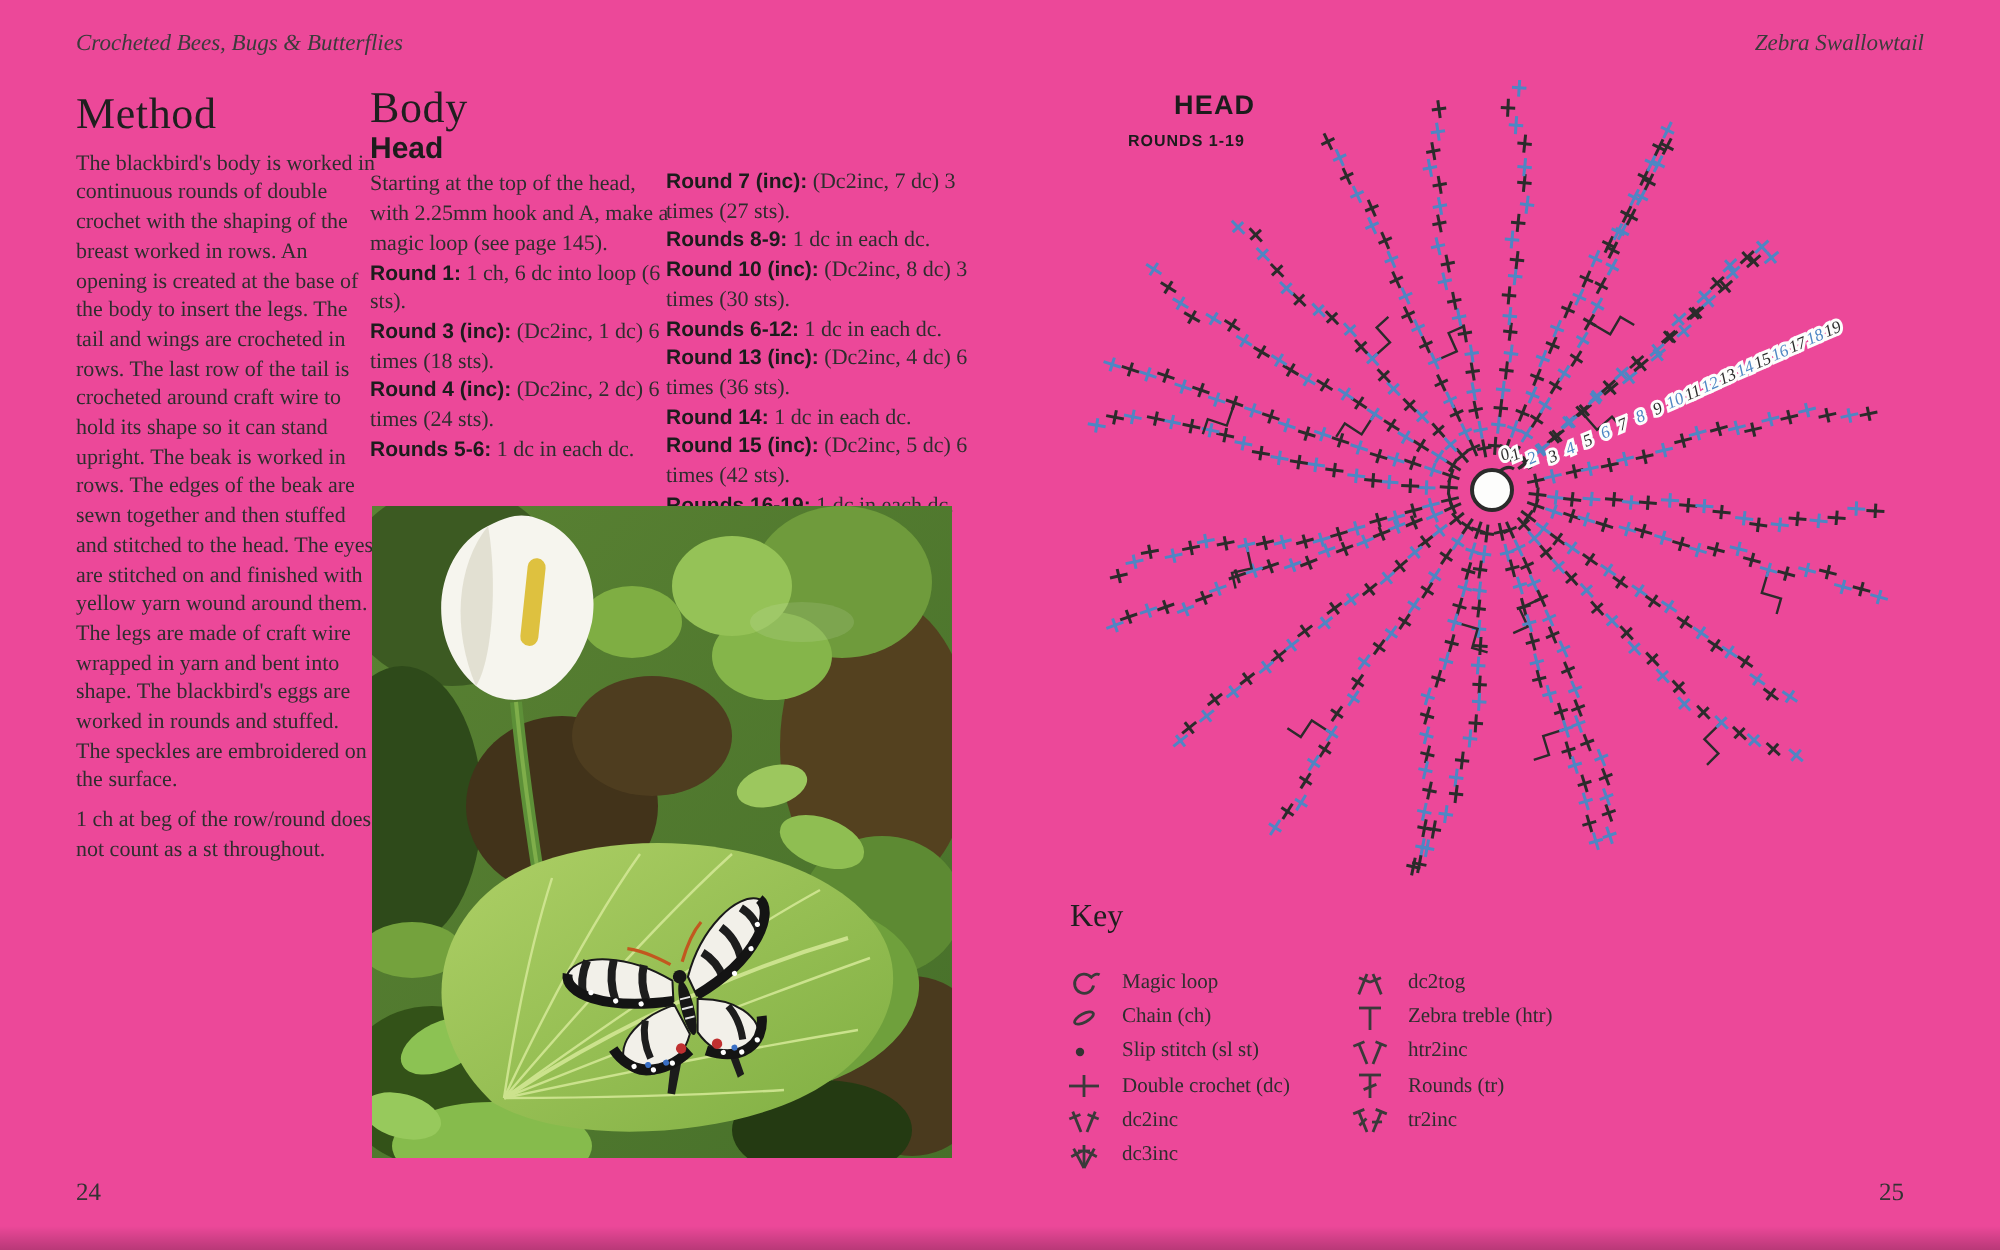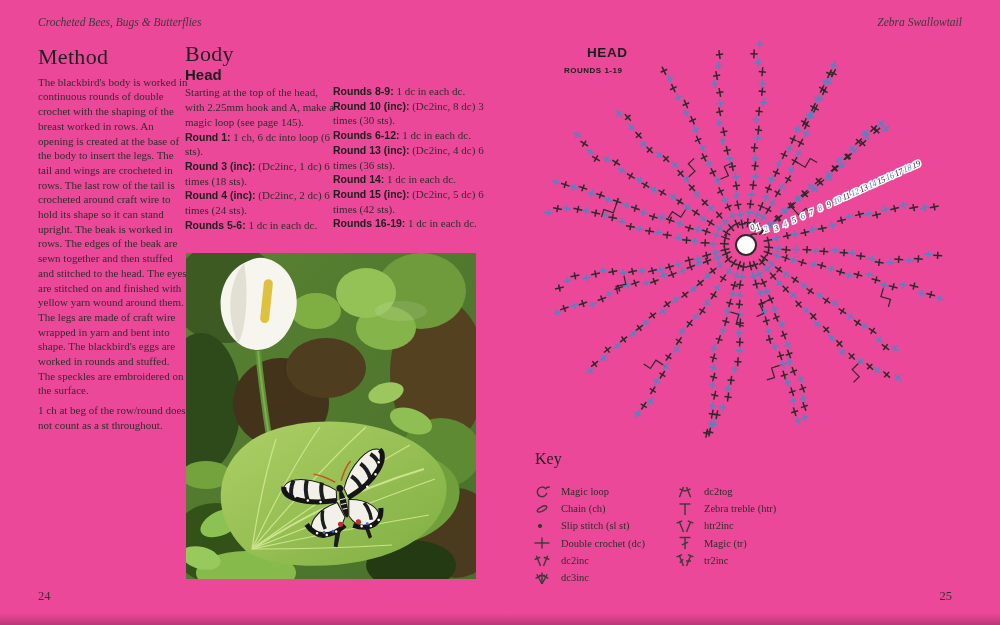--- a/index.html
+++ b/index.html
@@ -52,20 +52,21 @@
     <div id="rounds1">
         <p class="round"><b>Round 1:</b> <span>1 ch, 6 dc into loop (6 sts).</span></p>
         <p class="round"><b>Round 3 (inc):</b> <span>(Dc2inc, 1 dc) 6 times (18 sts).</span></p>
         <p class="round"><b>Round 4 (inc):</b> <span>(Dc2inc, 2 dc) 6 times (24 sts).</span></p>
         <p class="round"><b>Rounds 5-6:</b> <span>1 dc in each dc.</span></p>
       </div>
   </div>
 
   <div class="col" style="left:333px;top:84px;width:152px">
     <div id="rounds2">
+        <p class="round"><b>Round 7 (inc):</b> <span>(Dc2inc, 7 dc) 3 times (27 sts).</span></p>
         <p class="round"><b>Rounds 8-9:</b> <span>1 dc in each dc.</span></p>
         <p class="round"><b>Round 10 (inc):</b> <span>(Dc2inc, 8 dc) 3 times (30 sts).</span></p>
         <p class="round"><b>Rounds 6-12:</b> <span>1 dc in each dc.</span></p>
         <p class="round"><b>Round 13 (inc):</b> <span>(Dc2inc, 4 dc) 6 times (36 sts).</span></p>
         <p class="round"><b>Round 14:</b> <span>1 dc in each dc.</span></p>
         <p class="round"><b>Round 15 (inc):</b> <span>(Dc2inc, 5 dc) 6 times (42 sts).</span></p>
         <p class="round"><b>Rounds 16-19:</b> <span>1 dc in each dc.</span></p>
       </div>
   </div>
 
@@ -1244,21 +1245,21 @@
           </g>
         </svg>
         <span>htr2inc</span>
       </div>
       <div class="key-row">
         <svg width="20" height="16" viewBox="0 0 20 16" stroke="#3a3a3a" stroke-width="1.4" fill="none">
           <path d="M3.5,2.5 H14.5"></path>
           <path d="M9,2.5 V14"></path>
           <path d="M5.8,9.8 L12.2,7.2"></path>
         </svg>
-        <span>Magic (tr)</span>
+        <span>Rounds (tr)</span>
       </div>
       <div class="key-row">
         <svg width="20" height="16" viewBox="0 0 20 16" stroke="#3a3a3a" stroke-width="1.4" fill="none">
           <g transform="rotate(-22 7.5 14)">
             <path d="M4.5,3 H10.5"></path>
             <path d="M7.5,3 V14"></path>
             <path d="M5.2,9.6 L9.8,7.6"></path>
           </g>
           <g transform="rotate(22 10.5 14)">
             <path d="M7.5,3 H13.5"></path>

